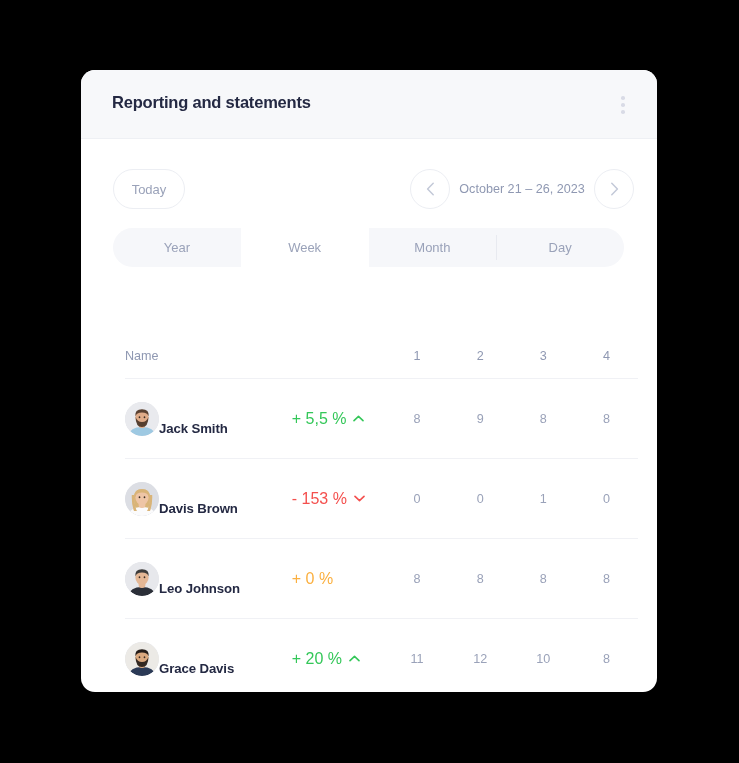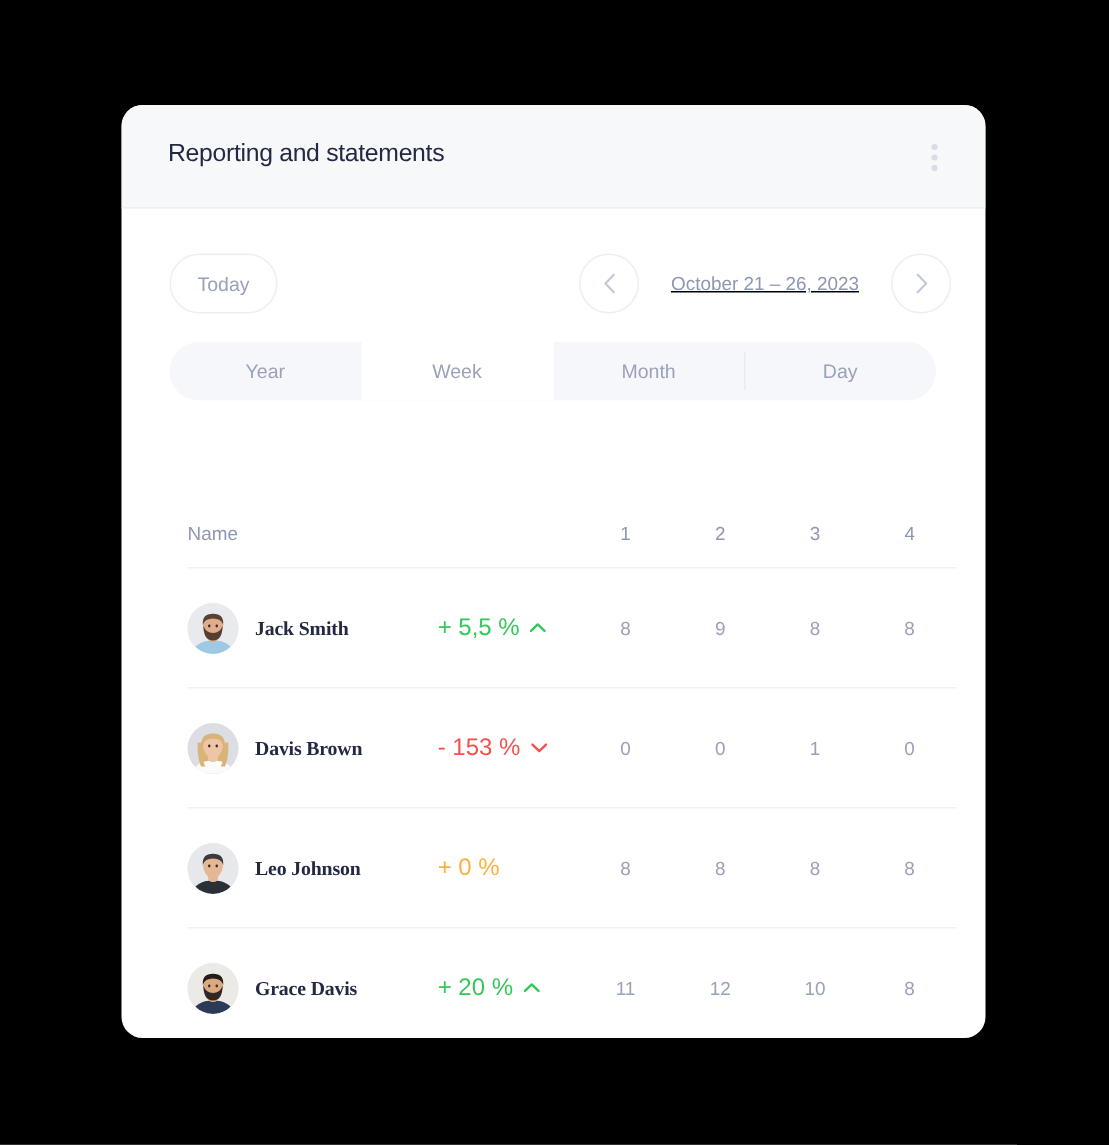--- a/index.html
+++ b/index.html
@@ -37,21 +37,21 @@
     position: relative;
     height: 69px;
     background: #f7f8fa;
     border-bottom: 1px solid #eef0f4;
   }
   .card-title {
     position: absolute;
     left: 31px;
     top: 23px;
     font-size: 16.5px;
-    font-weight: normal;
+    font-weight: bold;
     color: #242943;
     letter-spacing: -0.2px;
     white-space: nowrap;
   }
   .kebab {
     position: absolute;
     right: 24px;
     top: 24px;
     width: 20px;
     height: 22px;
@@ -92,22 +92,21 @@
     cursor: pointer;
     font-family: "Liberation Sans", sans-serif;
   }
 
   .date-nav {
     position: absolute;
     right: 23px;
     top: 30px;
     display: flex;
     align-items: center;
-    gap: 12px;
-    text-decoration: underline;
+    gap: 0px;
   }
   .nav-circle {
     width: 40px;
     height: 40px;
     border-radius: 50%;
     border: 1px solid #eceef3;
     background: #ffffff;
     display: flex;
     align-items: center;
     justify-content: center;
@@ -196,23 +195,21 @@
 
   .trow {
     display: flex;
     align-items: center;
     height: 80px;
     border-top: 1px solid #f0f1f5;
   }
   .cell-name {
     width: 165px;
     display: flex;
-    align-items: center;
-    gap: 11px;
-    font-family: Liberation Serif, serif;
+    align-items: flex-end;
   }
   .avatar {
     width: 34px;
     height: 34px;
     border-radius: 50%;
     flex: 0 0 auto;
     overflow: hidden;
     position: relative;
     background: #e3e5ea;
   }

